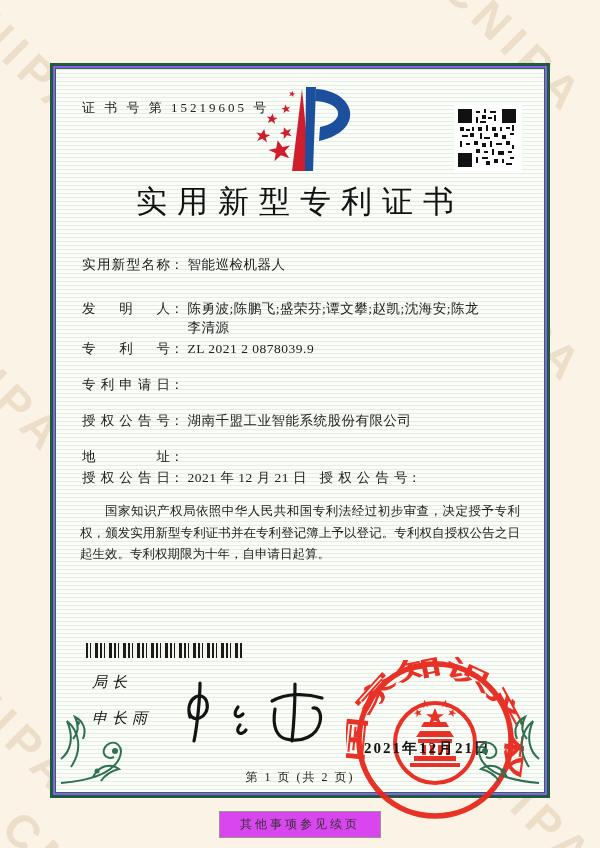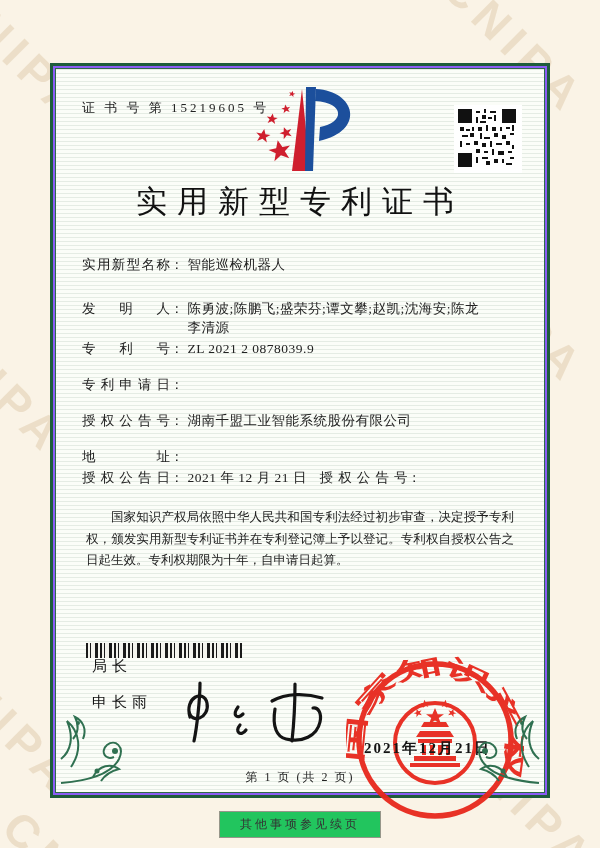--- a/index.html
+++ b/index.html
@@ -38,43 +38,43 @@
   
   .fields{position:absolute;left:26px;right:22px;top:186px;font-size:13.5px;}
   .frow{display:flex;line-height:20px;}
   .mb-lg{margin-bottom:24px}.mb-md{margin-bottom:16px}.mb-sm{margin-bottom:2px}
   .flabel{flex:0 0 88px;width:88px;text-align:justify;text-align-last:justify;}
   .fcolon{flex:0 0 auto;}
   .fvalue{margin-left:4px;letter-spacing:.5px;}
   .grant-value{width:122px;}
   
   .paras{position:absolute;left:22px;right:22px;top:430px;font-size:12.5px;line-height:21.5px;text-align:justify;}
-  .paras p{margin:8px;text-indent:2em;}
+  .paras p{margin:2px;text-indent:2em;}
   
   .barcode{
     position:absolute;left:30px;top:574px;width:156px;height:15px;
     background:
       repeating-linear-gradient(90deg,#1b1b1b 0 2px,transparent 2px 4px,#1b1b1b 4px 5px,transparent 5px 9px,#1b1b1b 9px 12px,transparent 12px 14px),
       #f4f4ee;
   }
-  .commissioner{position:absolute;left:36px;top:588px;font-size:15px;letter-spacing:5px;color:#111;}
+  .commissioner{position:absolute;left:36px;top:604px;font-size:15px;letter-spacing:5px;color:#111;font-style:italic;}
   .commissioner div{margin-bottom:17px;}
   .signature{position:absolute;left:118px;top:608px;}
   .seal{position:absolute;left:290px;top:582px;opacity:.95;}
   .seal-date{
     position:absolute;left:308px;top:670px;font-size:15px;font-weight:bold;
     letter-spacing:2px;color:#141414;white-space:nowrap;
   }
   .page-indicator{position:absolute;left:0;width:100%;top:700px;text-align:center;font-size:12px;letter-spacing:2px;}
   .flourish{position:absolute;bottom:3px;}
   .flourish.br{right:3px;}
   .flourish.bl{left:3px;transform:scaleX(-1);}
   .continuation-tab{
     position:absolute;left:50%;transform:translateX(-50%);top:811px;
-    border:1px solid #96968a;background:#22c55e;padding:4px 20px;
+    border:1px solid #96968a;background:#d946ef;padding:4px 20px;
     font-size:12px;letter-spacing:3px;color:#333;white-space:nowrap;
   }
 </style>
 </head>
 <body>
 
 <div class="watermark" style="left:-28px;top:-30px;">CNIPA</div>
 <div class="watermark" style="left:470px;top:-40px;">CNIPA</div>
 <div class="watermark" style="left:-50px;top:300px;">CNIPA</div>
 <div class="watermark" style="left:470px;top:230px;">CNIPA</div>

